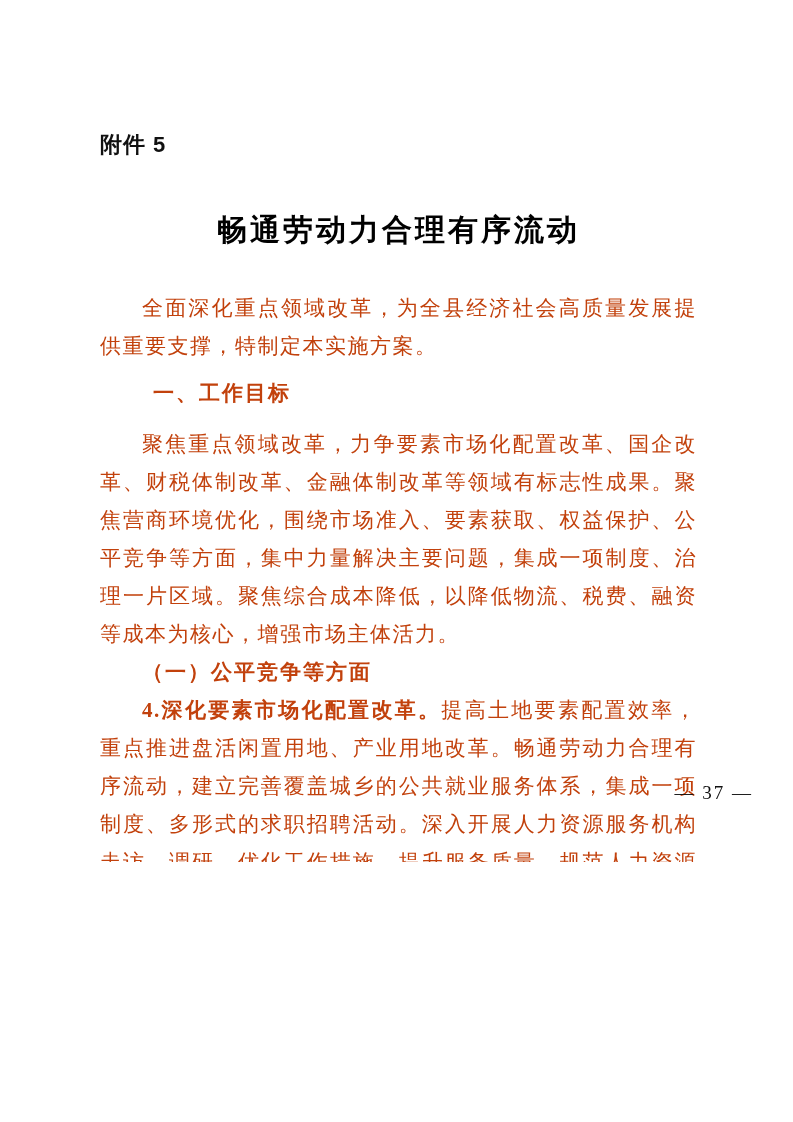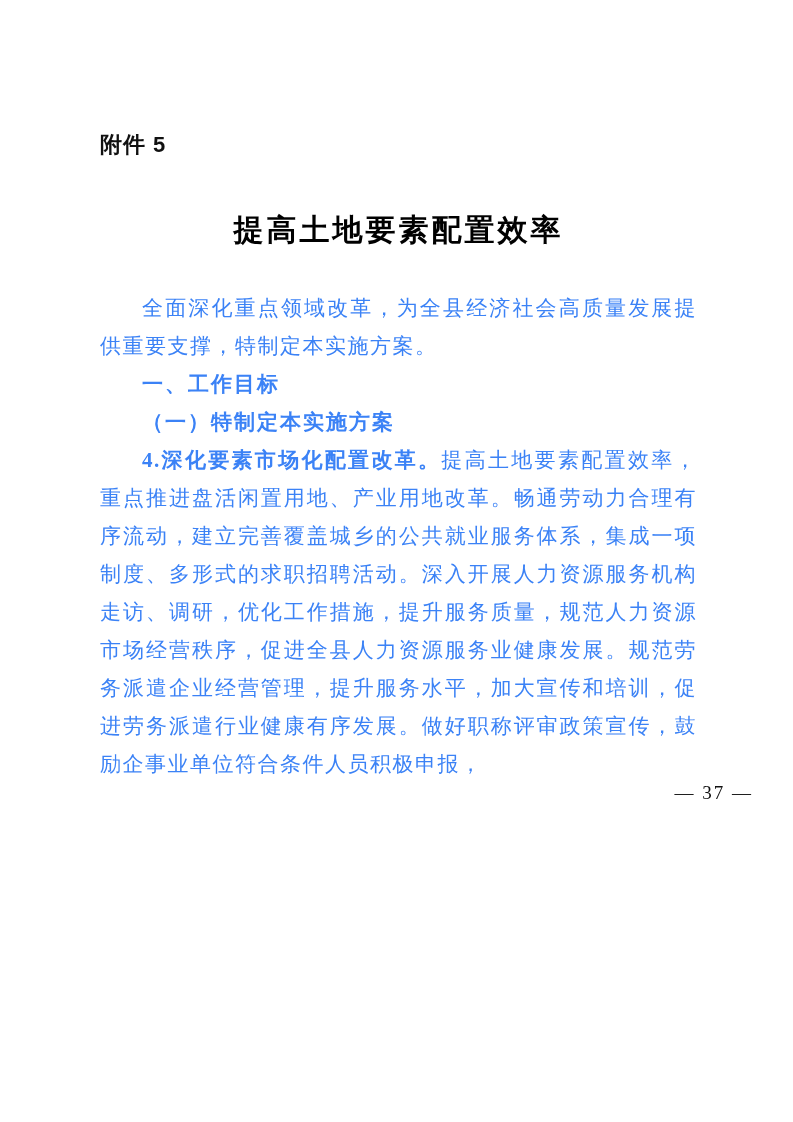--- a/index.html
+++ b/index.html
@@ -36,31 +36,31 @@
       letter-spacing: 3px;
       color: #000;
       font-family: "Liberation Serif", "DejaVu Serif", serif;
     }
     .doc-body {
       margin-top: 38px;
       font-size: 21px;
       line-height: 38px;
       letter-spacing: 1.5px;
       text-align: justify;
-      color: #3b82f6;
+      color: #c2410c;
     }
     .para {
       text-indent: 2em;
       margin: 0;
     }
     .h-level1 {
       text-indent: 2em;
-      margin: 0;
+      margin: 11px;
       font-weight: bold;
-      font-family: Liberation Serif, serif;
+      font-family: Liberation Mono, monospace;
       letter-spacing: 2px;
     }
     .h-level2 {
       text-indent: 2em;
       margin: 0;
       font-weight: bold;
       letter-spacing: 2px;
     }
     .lead-bold {
       font-weight: bold;
@@ -77,31 +77,32 @@
     }
   </style>
 </head>
 <body>
 
 <div class="page">
   <div class="content">
 
     <div class="attachment-label">附件 5</div>
 
-    <div class="doc-title">提高土地要素配置效率</div>
+    <div class="doc-title">畅通劳动力合理有序流动</div>
 
     <div class="doc-body">
 
       <p class="para">全面深化重点领域改革，为全县经济社会高质量发展提供重要支撑，特制定本实施方案。</p>
 
       <p class="h-level1">一、工作目标</p>
 
+      <p class="para">聚焦重点领域改革，力争要素市场化配置改革、国企改革、财税体制改革、金融体制改革等领域有标志性成果。聚焦营商环境优化，围绕市场准入、要素获取、权益保护、公平竞争等方面，集中力量解决主要问题，集成一项制度、治理一片区域。聚焦综合成本降低，以降低物流、税费、融资等成本为核心，增强市场主体活力。</p>
 
 
-      <p class="h-level2">（一）特制定本实施方案</p>
+      <p class="h-level2">（一）公平竞争等方面</p>
 
       <p class="para"><span class="lead-bold">4.深化要素市场化配置改革。</span><span>提高土地要素配置效率，重点推进盘活闲置用地、产业用地改革。畅通劳动力合理有序流动，建立完善覆盖城乡的公共就业服务体系，集成一项制度、多形式的求职招聘活动。深入开展人力资源服务机构走访、调研，优化工作措施，提升服务质量，规范人力资源市场经营秩序，促进全县人力资源服务业健康发展。规范劳务派遣企业经营管理，提升服务水平，加大宣传和培训，促进劳务派遣行业健康有序发展。做好职称评审政策宣传，鼓励企事业单位符合条件人员积极申报，</span></p>
 
     </div>
   </div>
 
   <div class="page-number">— 37 —</div>
 </div>
 
 </body></html>

